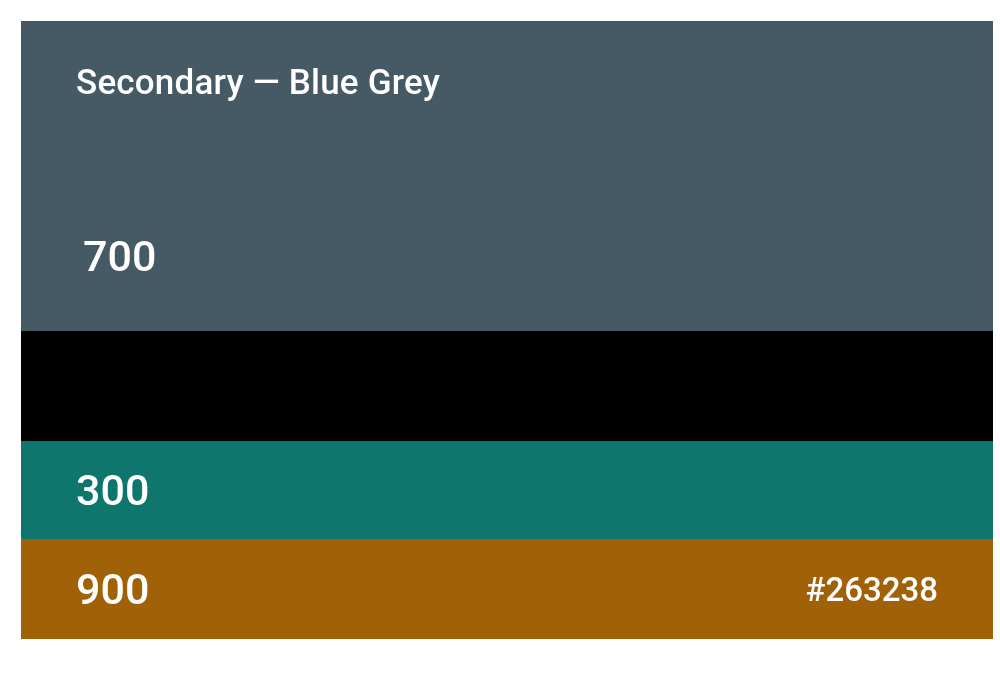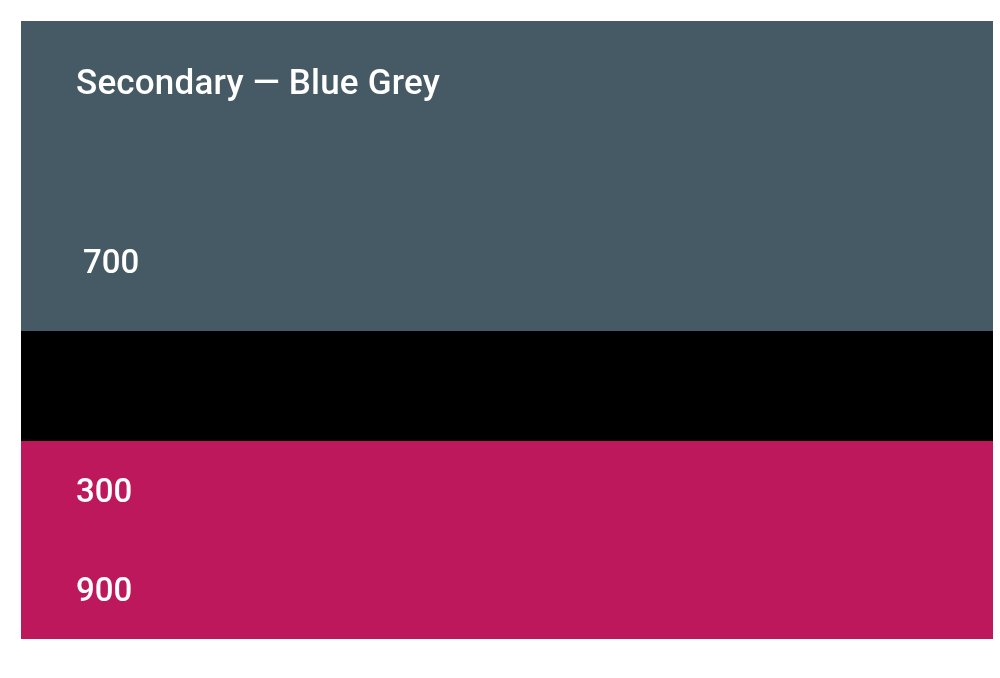--- a/index.html
+++ b/index.html
@@ -31,21 +31,21 @@
       font-size: 35px;
       font-weight: 500;
       letter-spacing: 0.2px;
     }
     .swatch-footer {
       display: flex;
       justify-content: space-between;
       align-items: flex-end;
     }
     .swatch-shade {
-      font-size: 33px;
+      font-size: 43px;
       font-weight: 500;
       text-align: center;
     }
     .swatch-hex {
       font-size: 33px;
       font-weight: 500;
     }
     .blank-swatch {
       height: 110px;
     }
@@ -67,21 +67,22 @@
 
   <div class="hero-swatch" style="background-color:#455A64;color:#FFFFFF;">
     <div class="palette-title">Secondary — Blue Grey</div>
     <div class="swatch-footer">
       <span class="swatch-shade">700</span>
     </div>
   </div>
 
   <div class="blank-swatch" style="background-color:#000000;"></div>
 
-  <div class="swatch-row" style="background-color:#be185d;color:#FFFFFF;">
+  <div class="swatch-row" style="background-color:#0f766e;color:#FFFFFF;">
     <span class="swatch-shade">300</span>
   </div>
 
-  <div class="swatch-row" style="background-color:#be185d;color:#FFFFFF;">
+  <div class="swatch-row" style="background-color:#a16207;color:#FFFFFF;">
     <span class="swatch-shade">900</span>
+    <span class="swatch-hex">#263238</span>
   </div>
 
 </div>
 
 </body></html>

